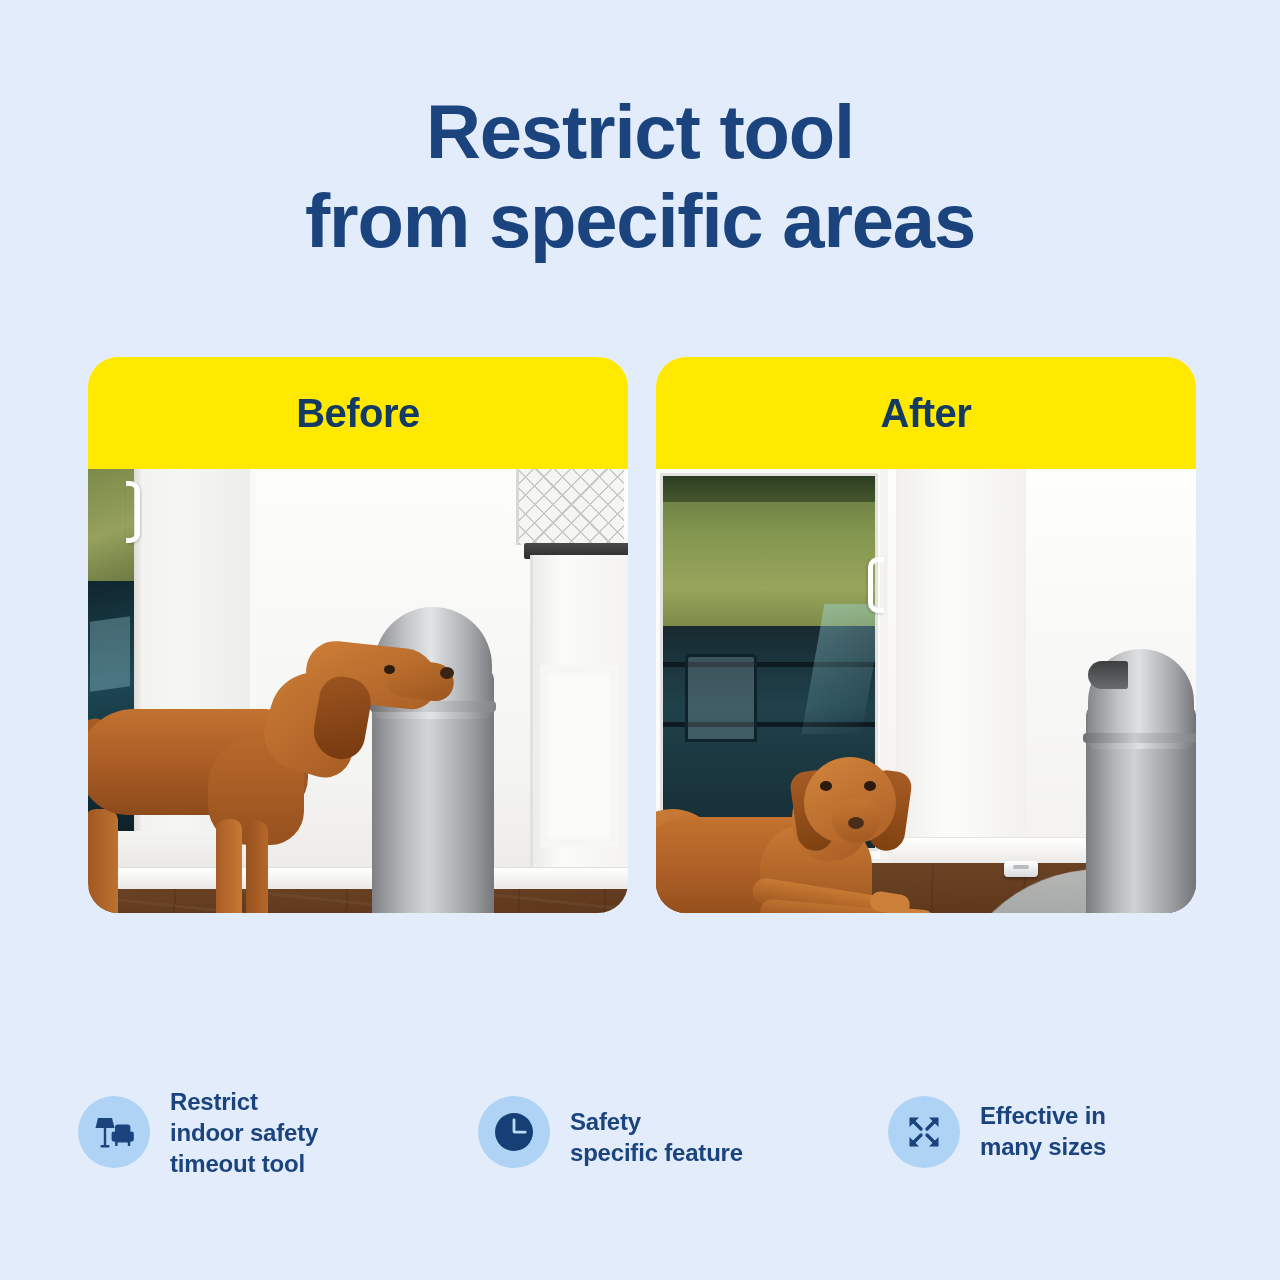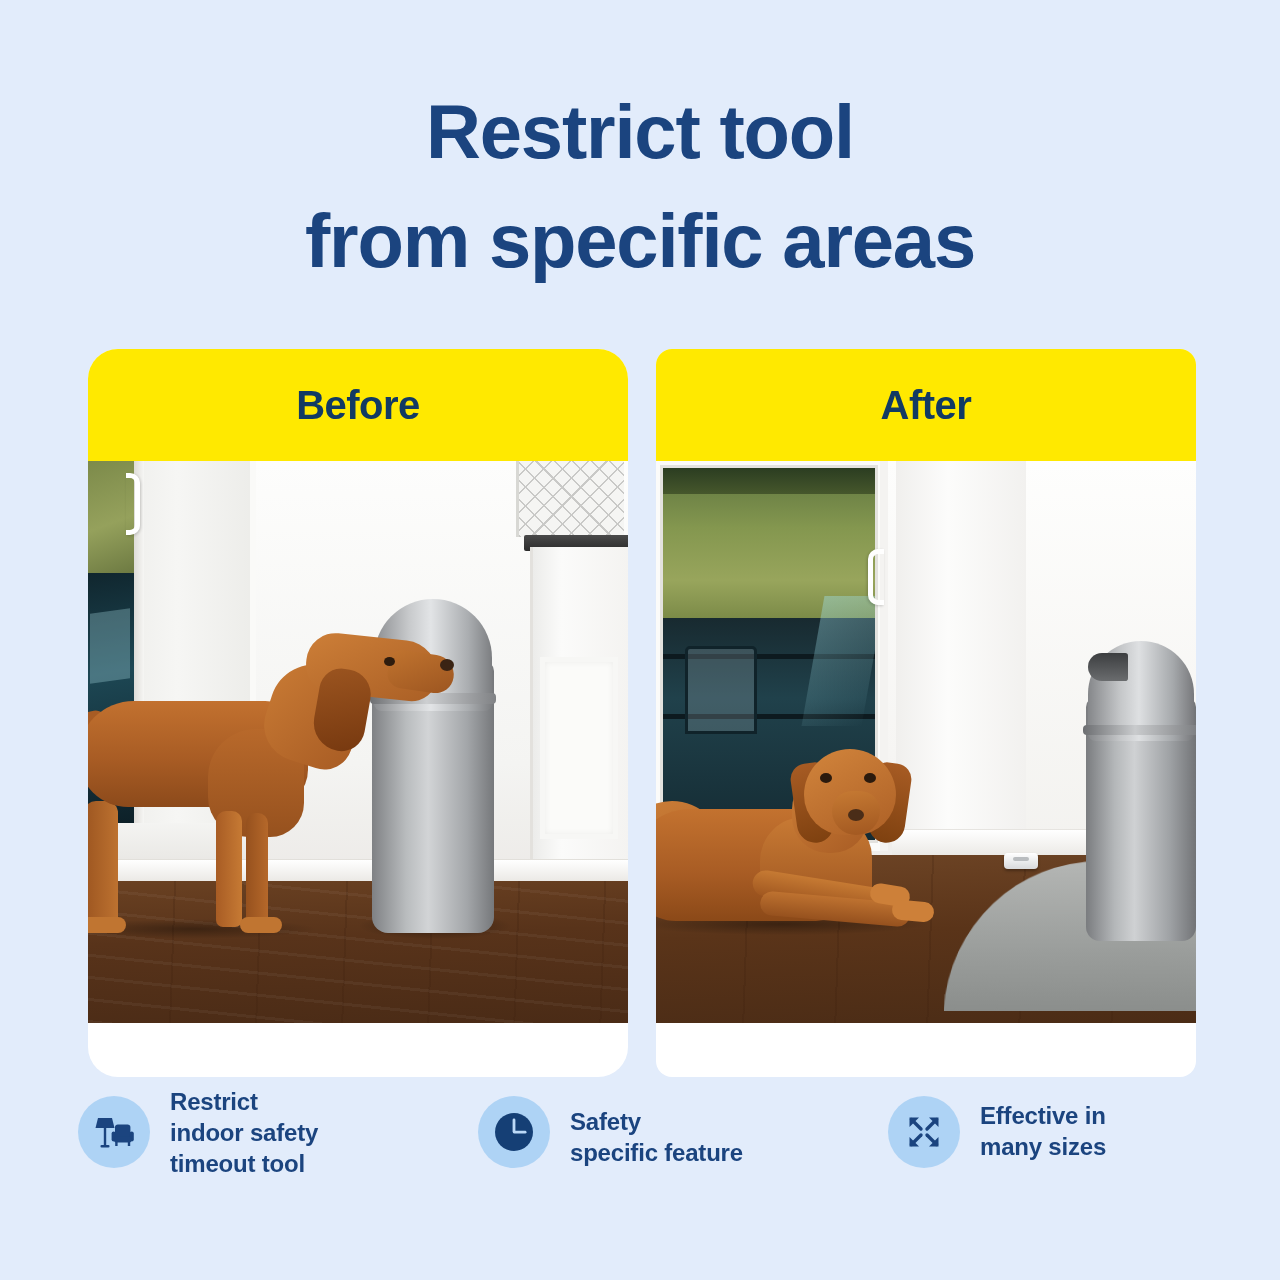--- a/index.html
+++ b/index.html
@@ -15,31 +15,31 @@
   .headline {
     position:absolute;
     top:88px; left:0; width:1280px;
     text-align:center;
     color:#1b447f;
     font-size:76px;
     font-weight:bold;
     line-height:1.17;
     letter-spacing:-1.2px;
   }
-  .headline .l2 { display:block;margin-top:20px; }
+  .headline .l2 { display:block; }
 
   
   .cards { position:absolute; top:340px; left:88px; width:1108px; height:674px; }
   .card {
-    position:absolute; top:9px; width:540px; height:728px;
+    position:absolute; top:17px; width:540px; height:556px;
     border-radius:30px; overflow:hidden;
     background:#fff;
   }
   .card.left  { left:0; }
-  .card.right { left:568px;border-radius:16px; }
+  .card.right { left:568px; }
 
   .banner {
     position:relative;
     height:112px; width:100%;
     background:#ffe900;
     display:flex; align-items:center; justify-content:center;
     z-index:3;
   }
   .banner-label {
     color:#123a63;

